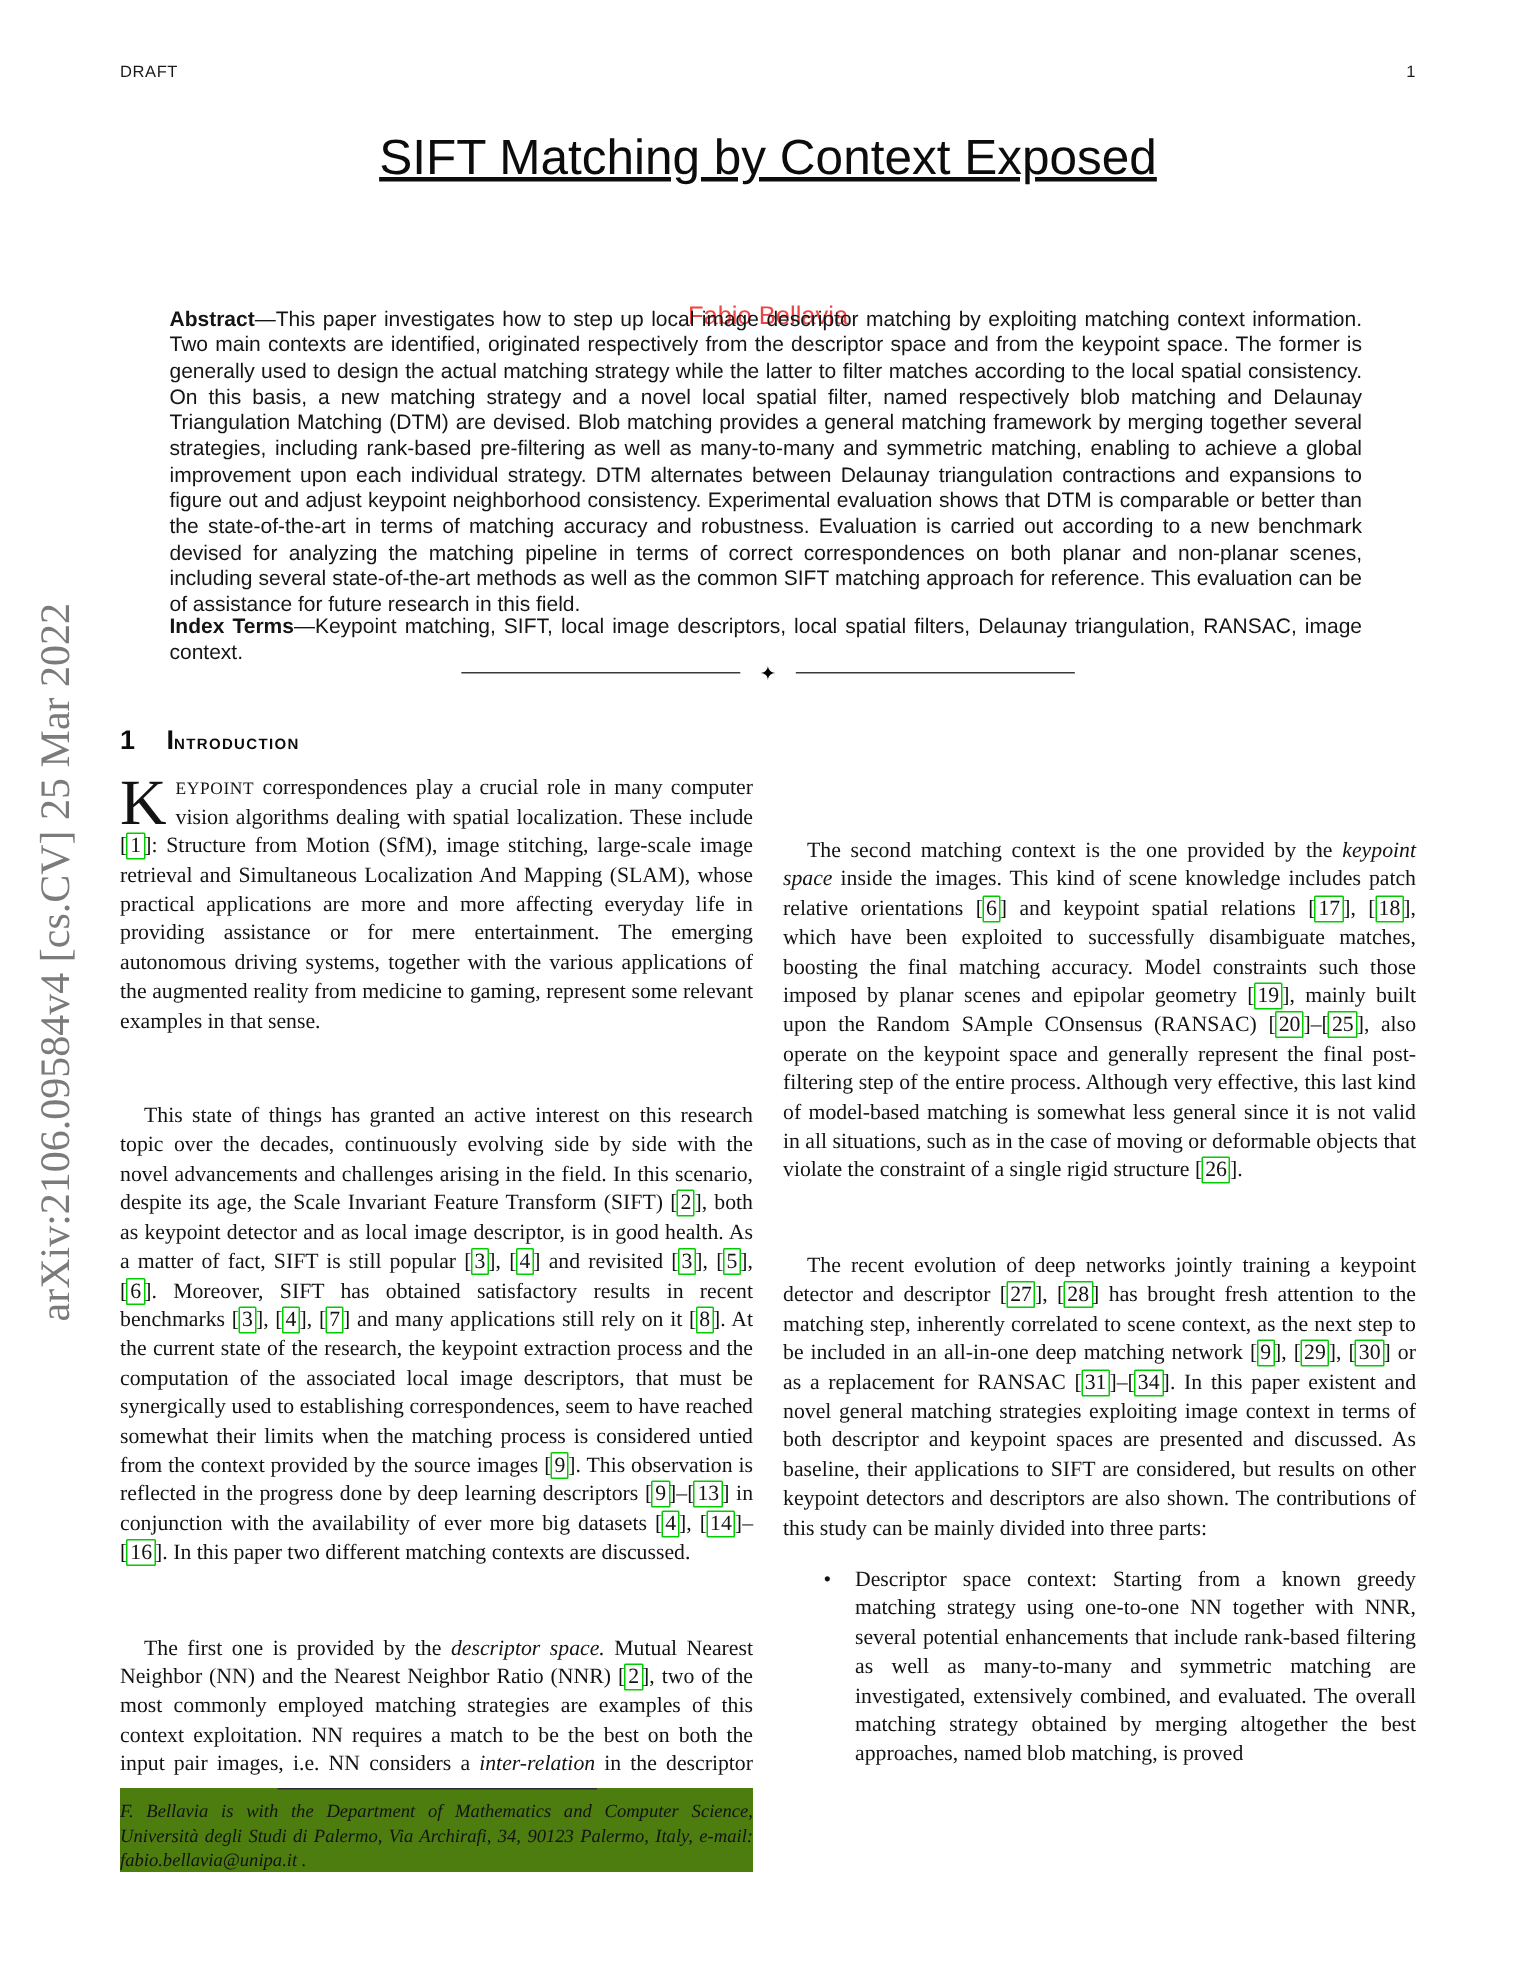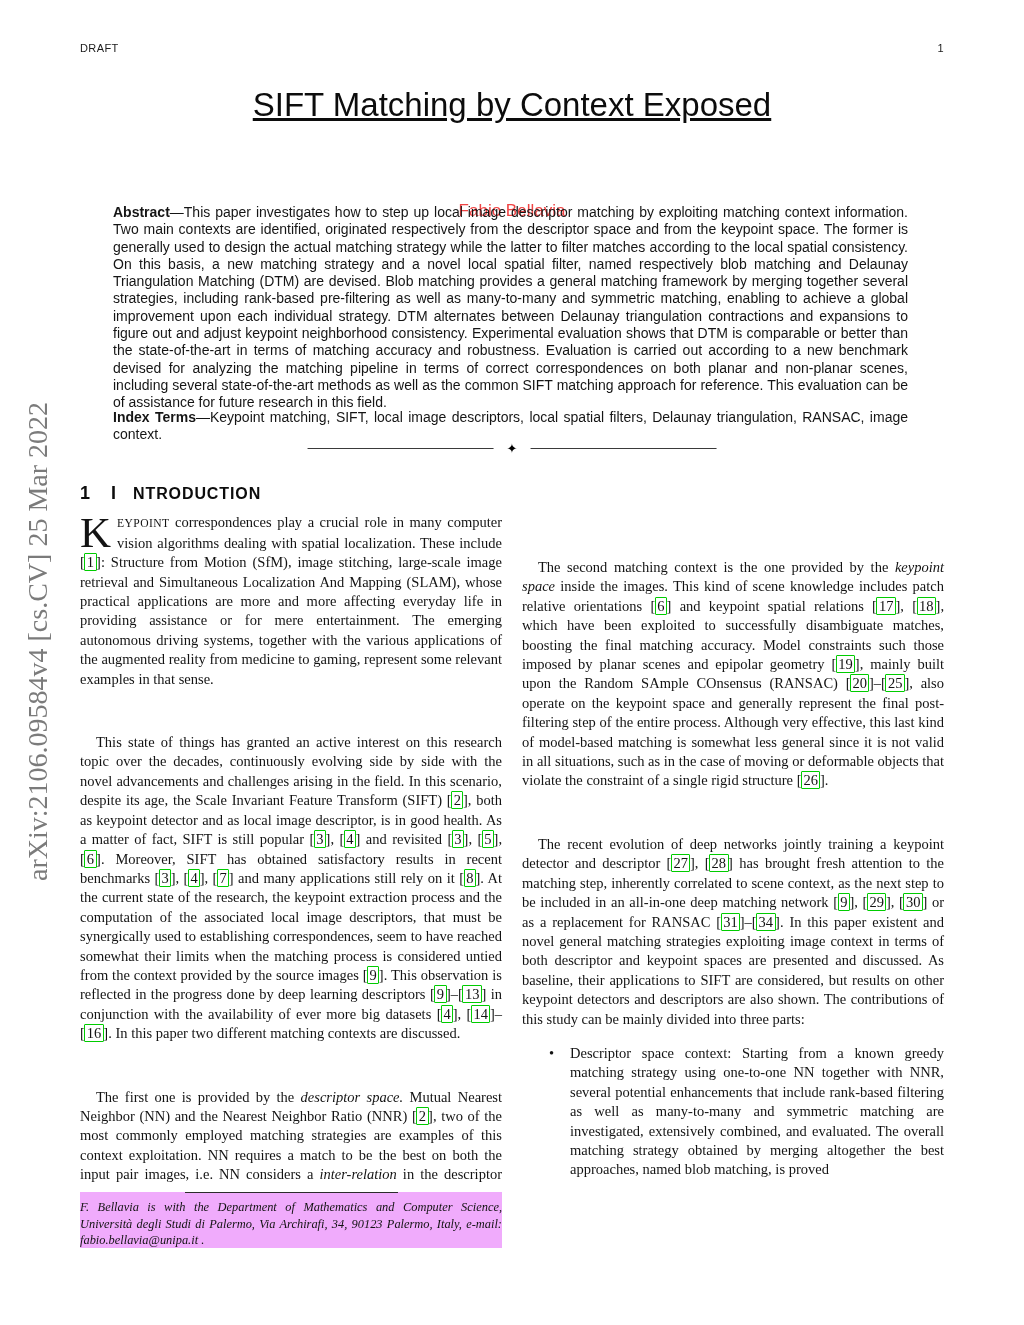--- a/index.html
+++ b/index.html
@@ -65,41 +65,41 @@
   .col.right{padding-top:34px;}
   .col p{margin:0;}
   .col p.indent{text-indent:16px;margin-top:44px;}
 
   h2.secheading{
     margin:2px 0 10px 0;font-family:"Liberation Sans",sans-serif;
     font-weight:700;color:#0c0c0c;display:flex;align-items:baseline;
   }
   .secnum{font-size:18px;margin-right:21px;}
   .sectitle .cap{font-size:18px;}
-  .sectitle .rest{font-size:16px;letter-spacing:0.9px;padding-left:17px;}
+  .sectitle .rest{font-size:10px;letter-spacing:0.9px;}
 
   .dropcap{
     float:left;font-size:43px;line-height:36px;padding:2px 6px 0 0;
     font-weight:400;
   }
   .sc{font-size:0.8em;letter-spacing:0.4px;}
 
   .cite{white-space:nowrap;}
   .cite-num{
     border:1.5px solid var(--cite-green);
     padding:0 1.5px;border-radius:1px;margin:0 -0.5px;
   }
 
   .bullet{display:flex;margin-top:15px;}
   .bullet .marker{flex:0 0 48px;padding-left:27px;font-size:14.5px;}
   .bullet .btext{flex:1;text-align:justify;}
 
   
   .footnote{
-    position:absolute;left:80px;width:422px;top:1192px;background:#f0abfc;
+    position:absolute;left:80px;width:422px;top:1192px;background:#4d7c0f;
     font-size:12.4px;line-height:16.4px;text-align:justify;color:#131313;
   }
   .footnote-rule{width:213px;height:1.1px;background:#2c2c2c;margin:0 auto 6px auto;}
   .footnote i, .footnote .email{font-style:italic;}
 
   
   .arxiv-sidebar{
     position:absolute;left:15px;top:325px;height:632px;width:46px;
     writing-mode:vertical-rl;transform:rotate(180deg);
     text-align:center;line-height:46px;white-space:nowrap;

